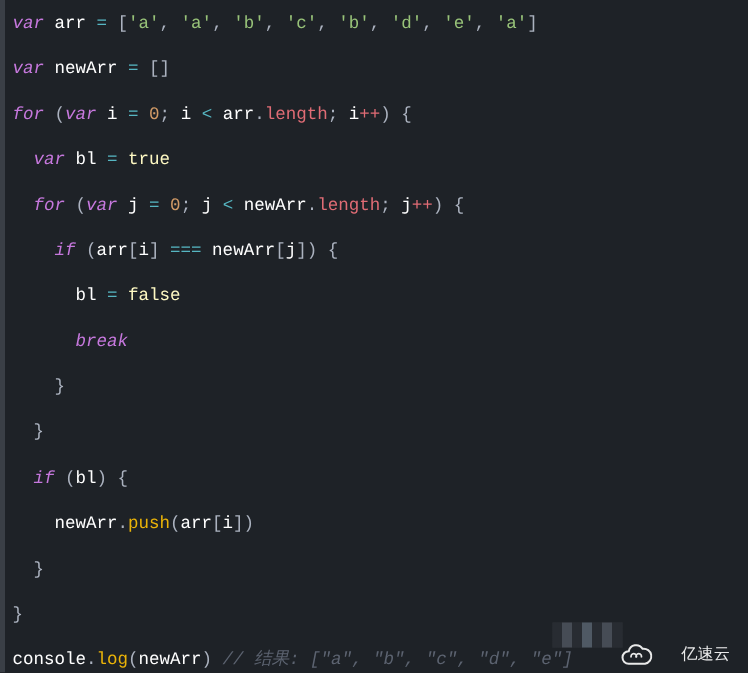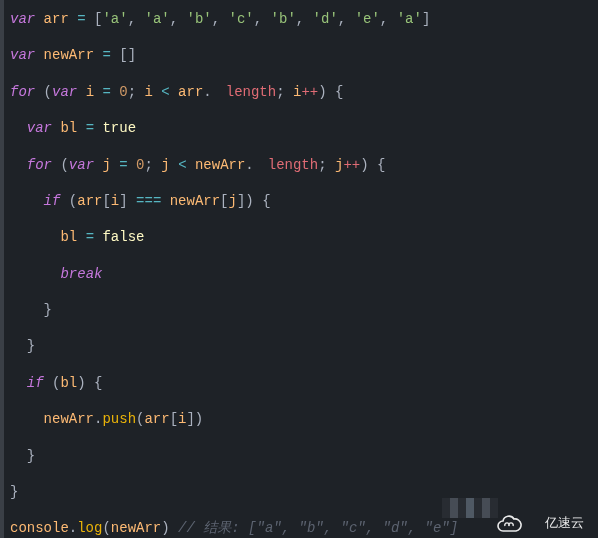--- a/index.html
+++ b/index.html
@@ -26,25 +26,25 @@
     padding: 10px 0 0 10px;
     white-space: pre;
     font-family: inherit;
   }
   .line { display: block; min-height: 18px; }
   .line > span { white-space: pre; }
 
   .kw   { color: #c678dd; font-style: italic; }   
   .op   { color: #56b6c2; }                        
   .punc { color: #abb2bf; }                        
-  .id   { color: #fdba74; }                        
+  .id   { color: #ffffff; }                        
   .str  { color: #98c379; }                        
   .num  { color: #d19a66; }                        
   .bool { color: #fef9c3; }                        
-  .prop { color: #e06c75; margin-left: 14px; }                        
+  .prop { color: #e06c75; }                        
   .fn   { color: #eab308; }                        
   .cmt  { color: #5c6370; font-style: italic; }    
   .plus2{ color: #e06c75; }                        
 
   .watermark {
     position: absolute;
     right: 14px;
     bottom: 6px;
     display: flex;
     align-items: center;

